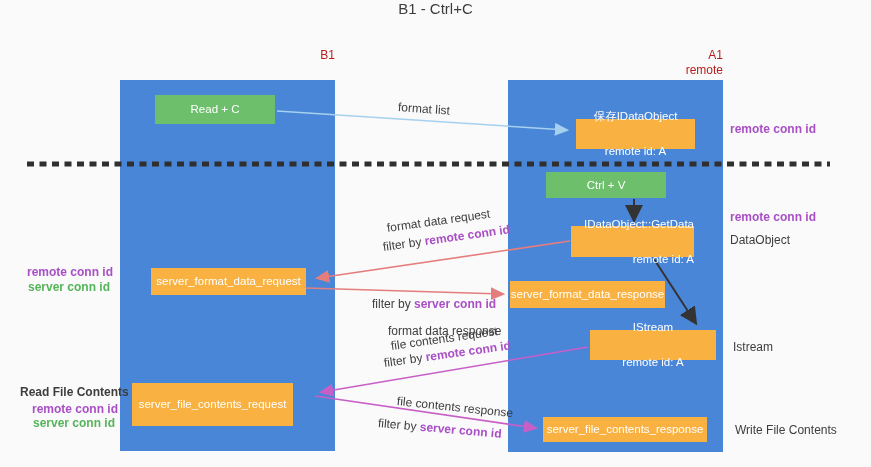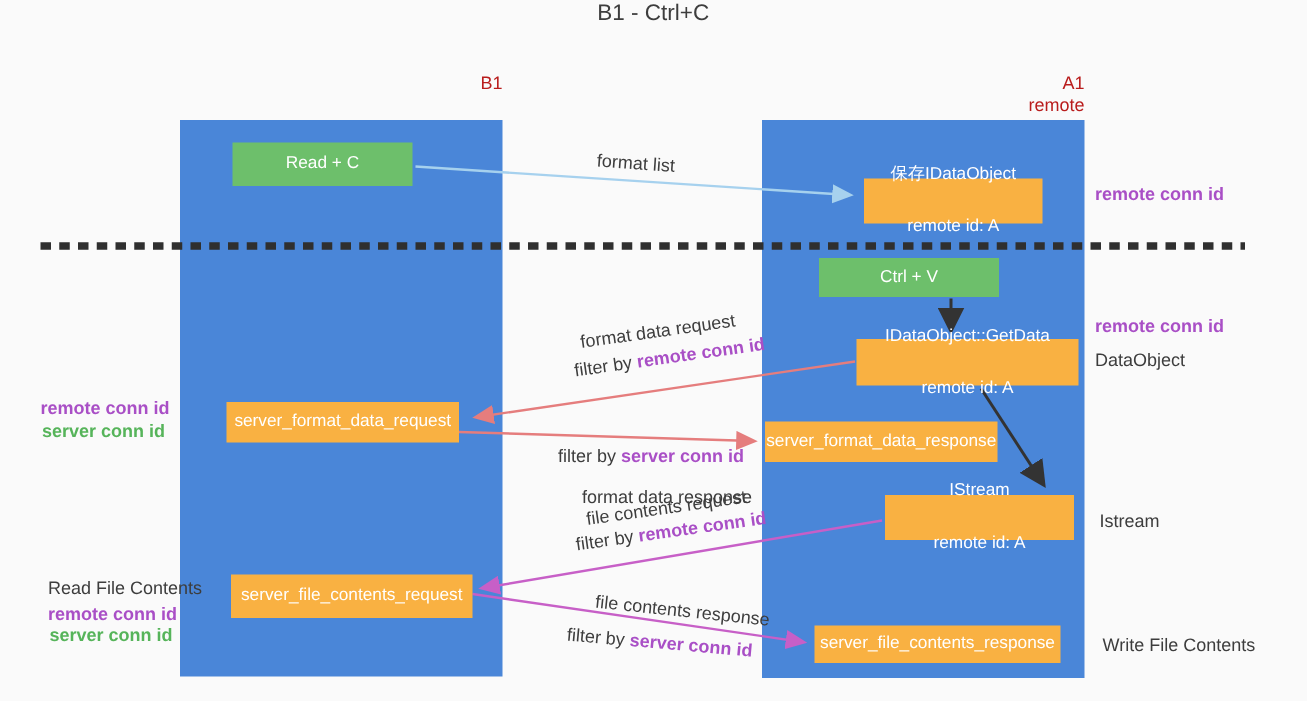--- a/index.html
+++ b/index.html
@@ -73,32 +73,32 @@
   <line x1="634" y1="199" x2="634" y2="219" stroke="#333333" stroke-width="2" marker-end="url(#m-black)"></line>
   <line x1="654" y1="259" x2="695" y2="322" stroke="#333333" stroke-width="2" marker-end="url(#m-black)"></line>
 </svg>
 
 <div class="abs box green" style="left:155px;top:95px;width:120px;height:29px;">
   <div>Read + C</div>
 </div>
 <div class="abs box orange" style="left:151px;top:268px;width:155px;height:27px;justify-content:center;">
   <div>server_format_data_request</div>
 </div>
-<div class="abs box orange" style="left:154px;top:383px;width:161px;height:29px;">
+<div class="abs box orange" style="left:132px;top:383px;width:161px;height:43px;">
   <div>server_file_contents_request</div>
 </div>
 
 <div class="abs box orange" style="left:576px;top:119px;width:119px;height:30px;">
   <div>保存IDataObject</div>
   <div>remote id: A</div>
 </div>
 <div class="abs box green" style="left:546px;top:172px;width:120px;height:26px;">
   <div>Ctrl + V</div>
 </div>
-<div class="abs box orange" style="left:571px;top:226px;width:148px;height:31px;">
+<div class="abs box orange" style="left:571px;top:226px;width:123px;height:31px;align-items:flex-end;">
   <div>IDataObject::GetData</div>
   <div>remote id: A</div>
 </div>
 <div class="abs box orange" style="left:510px;top:281px;width:155px;height:27px;">
   <div>server_format_data_response</div>
 </div>
 <div class="abs box orange" style="left:590px;top:330px;width:126px;height:30px;">
   <div>IStream</div>
   <div>remote id: A</div>
 </div>
@@ -129,15 +129,15 @@
 </div>
 
 <div class="abs lbl purple" style="left:730px;top:122px;">remote conn id</div>
 <div class="abs lbl purple" style="left:730px;top:210px;">remote conn id</div>
 <div class="abs lbl" style="left:730px;top:233px;">DataObject</div>
 <div class="abs lbl" style="left:733px;top:340px;">Istream</div>
 <div class="abs lbl" style="left:735px;top:423px;">Write File Contents</div>
 
 <div class="abs lbl purple" style="left:27px;top:265px;">remote conn id</div>
 <div class="abs lbl greenlbl" style="left:28px;top:280px;">server conn id</div>
-<div class="abs lbl" style="left:32px;top:385px;">Read File Contents</div>
+<div class="abs lbl" style="left:20px;top:385px;font-weight:bold;">Read File Contents</div>
 <div class="abs lbl purple" style="left:32px;top:402px;">remote conn id</div>
 <div class="abs lbl greenlbl" style="left:33px;top:416px;">server conn id</div>
 
 </body></html>

